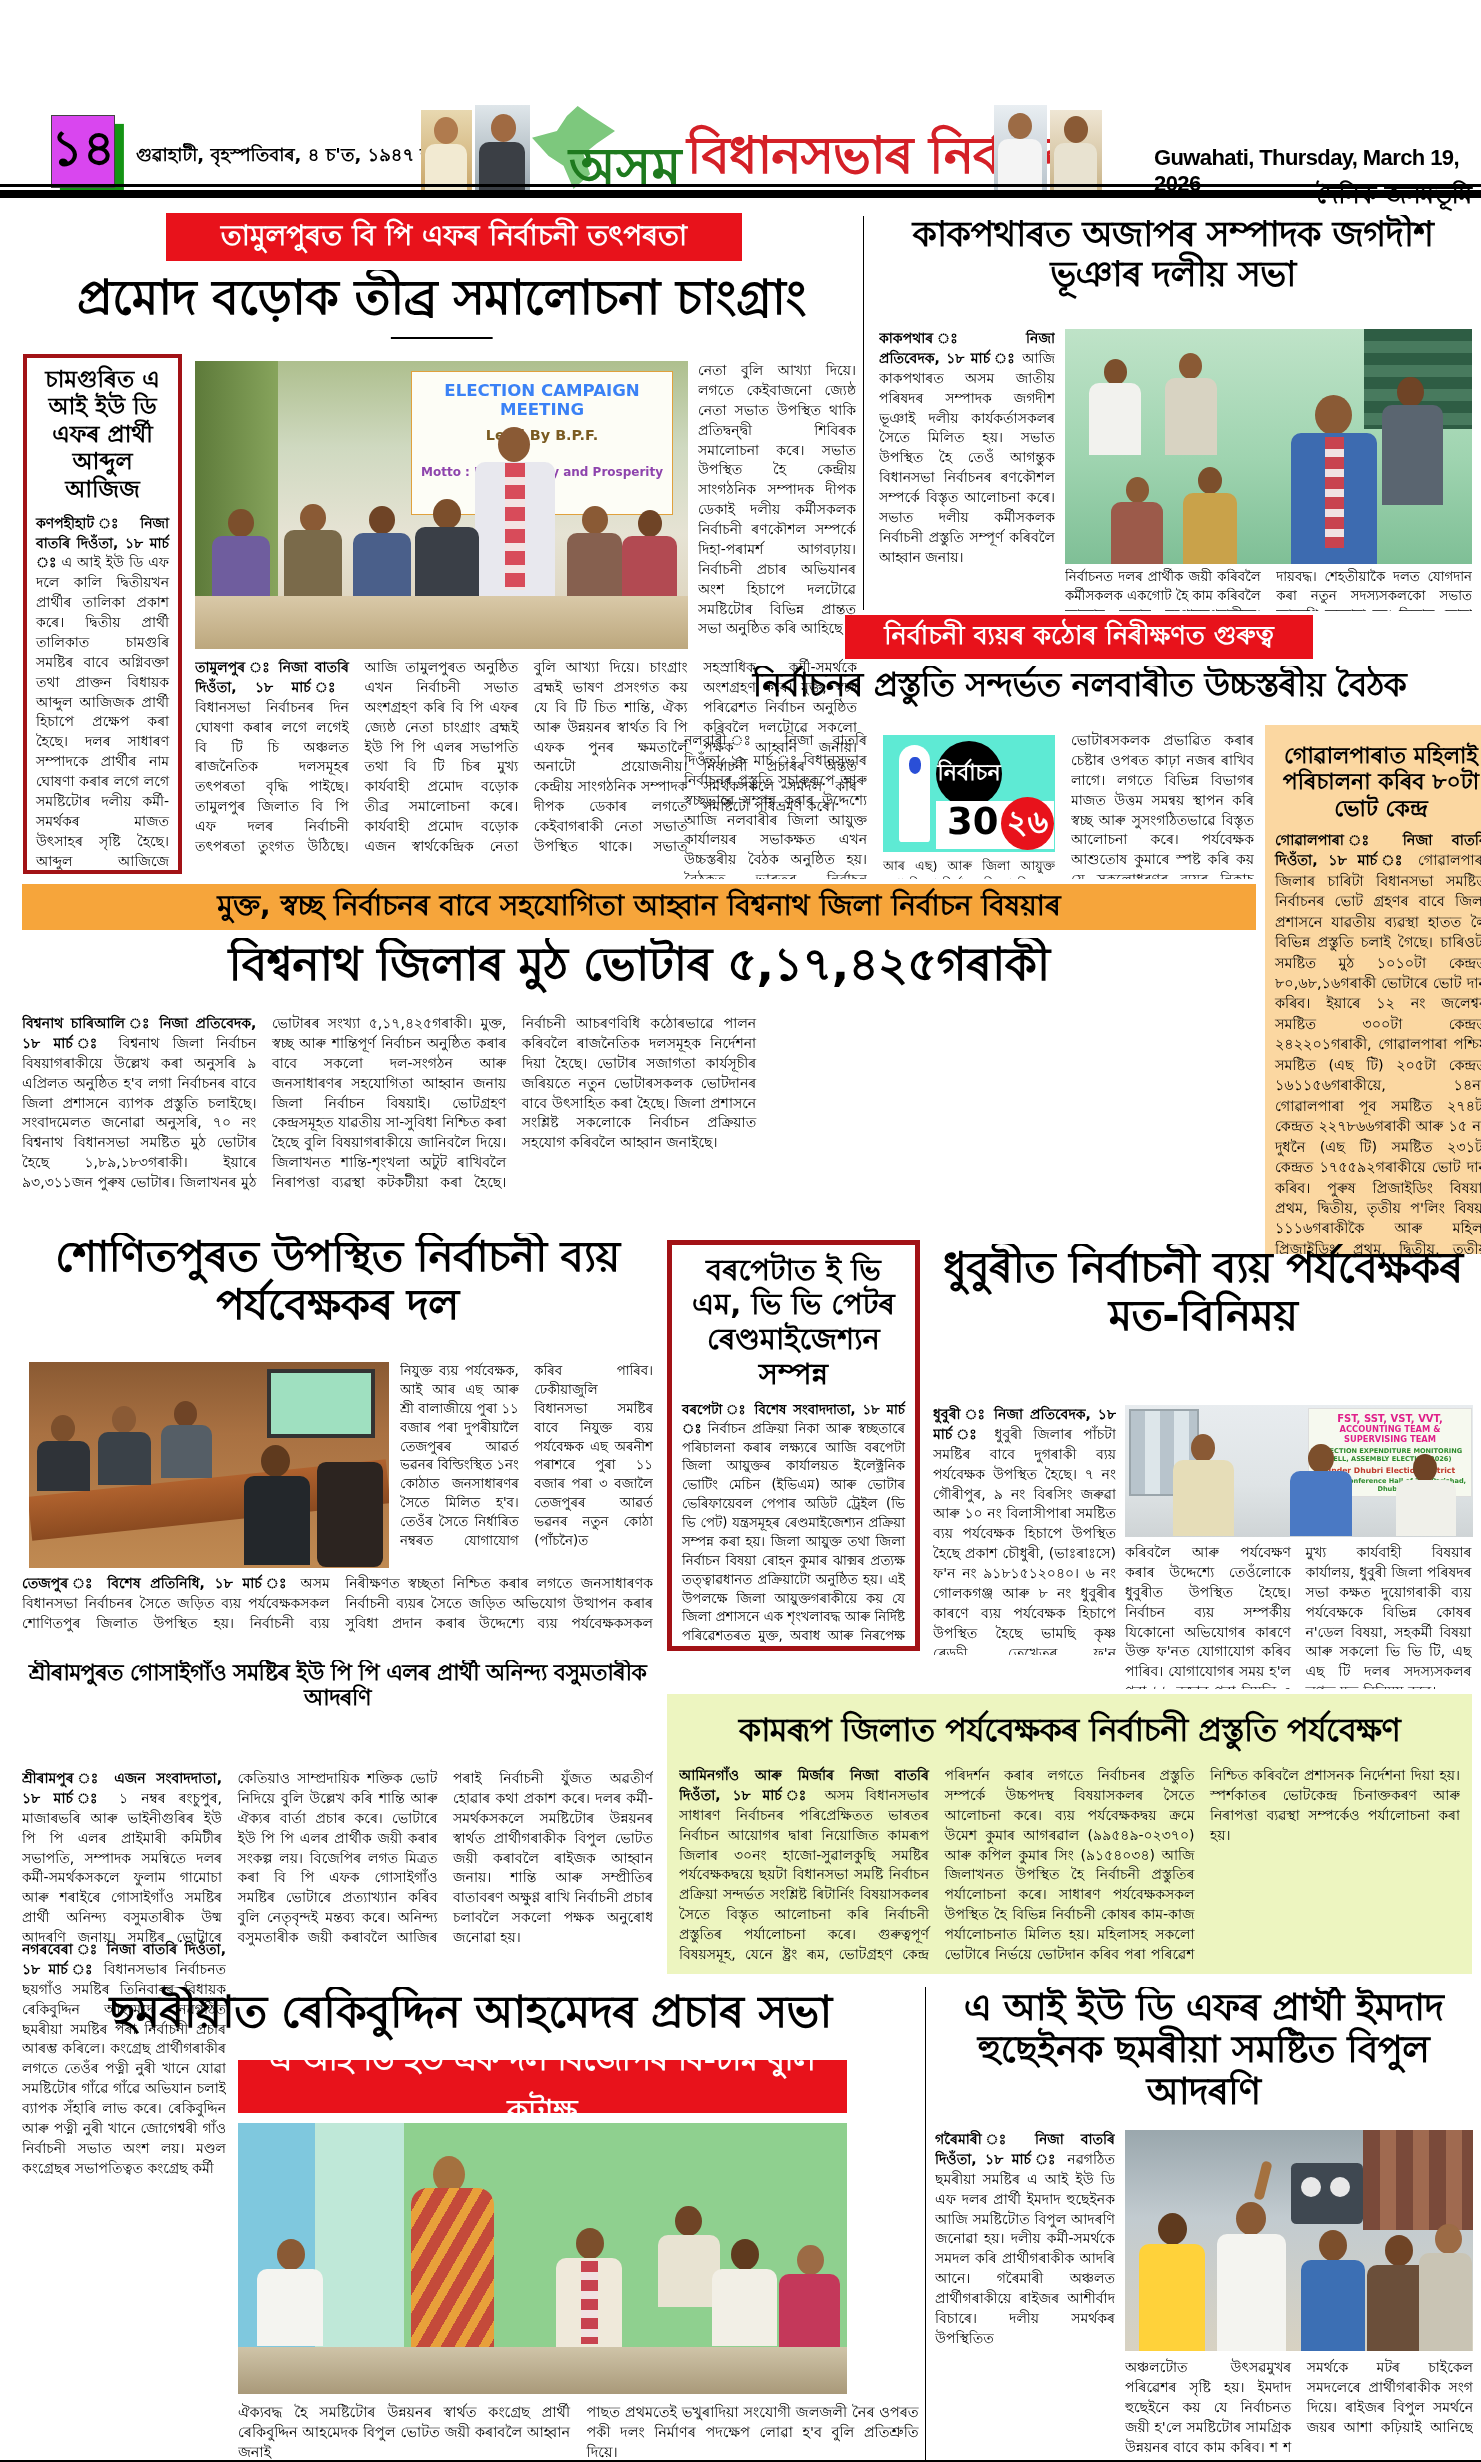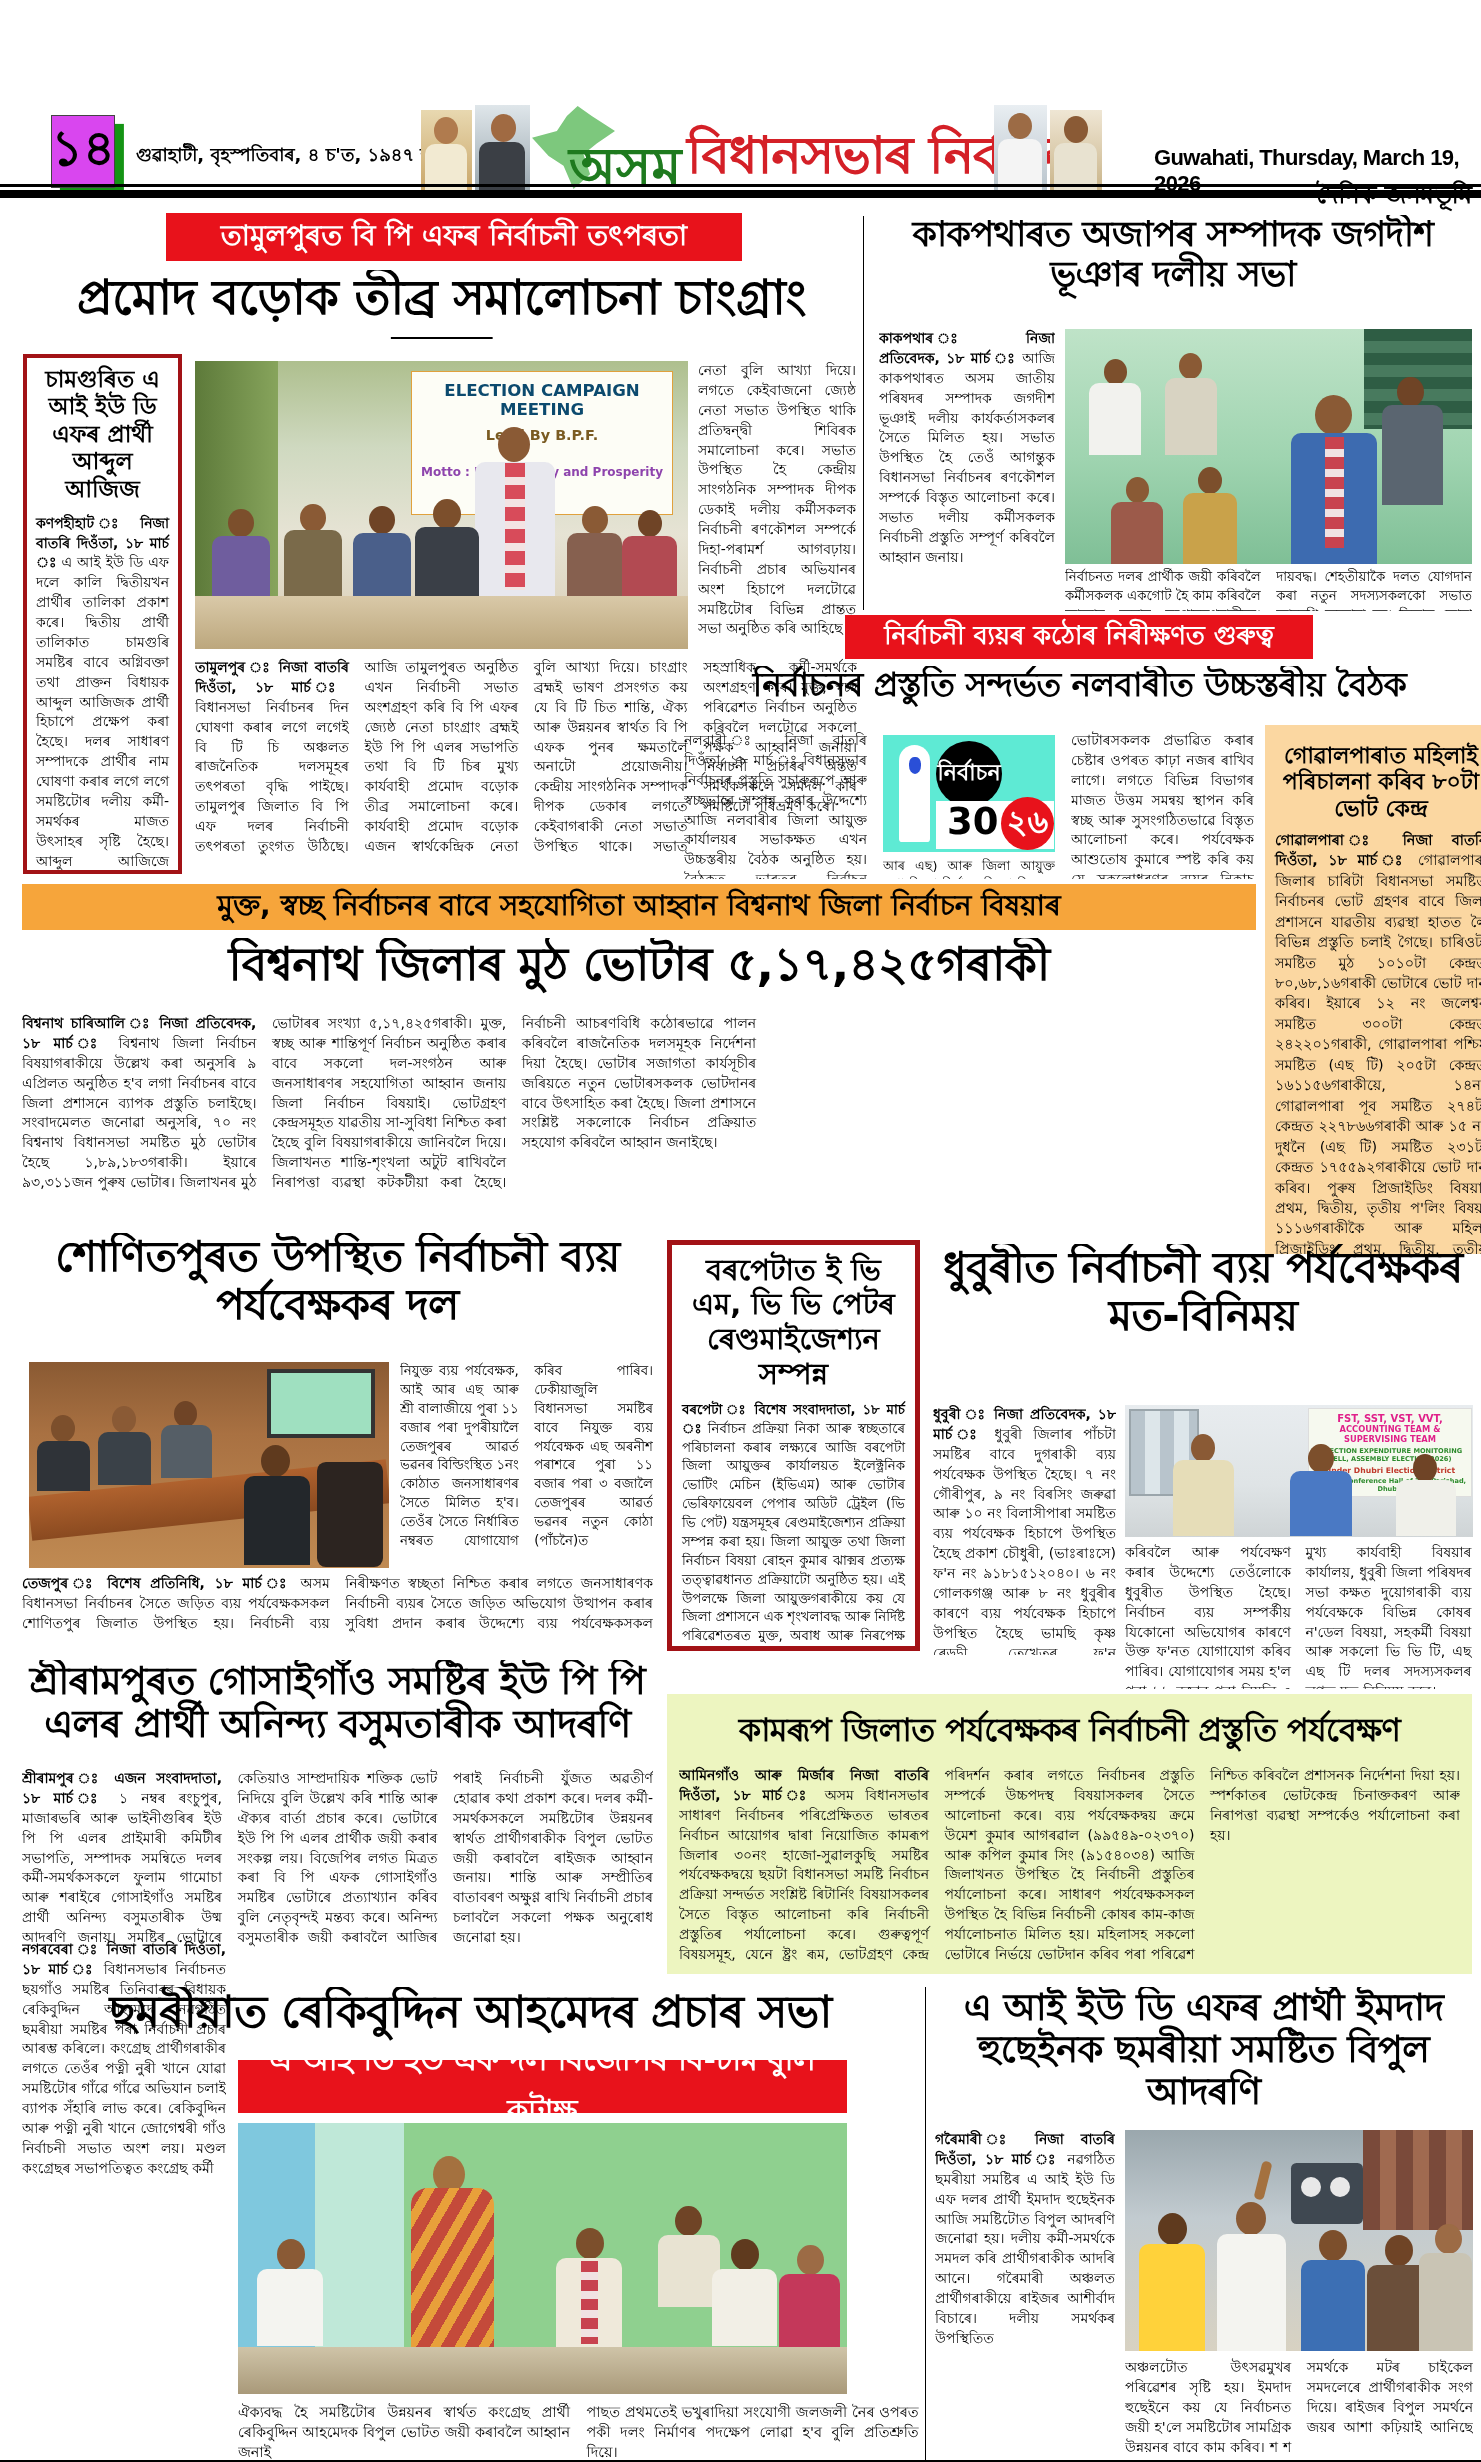--- a/index.html
+++ b/index.html
@@ -37,21 +37,21 @@
   #egraphic .yr-l{position:absolute;color:#000;font-weight:bold;}
   #egraphic .yr-r{position:absolute;background:#e8121b;border-radius:50%;color:#fff;display:flex;align-items:center;justify-content:center;font-weight:bold;}
   #egraphic .finger{position:absolute;background:#fff;border-radius:22px 22px 4.4px 4.4px;}
   #egraphic .ink{position:absolute;background:#2a4fd7;border-radius:50% 50% 60% 60%;}
   .boxed-maroon{border:4.4px solid #a21216;background:#fff;}
   .box-title{font-weight:bold;text-align:center;line-height:1.2;}
   .tanbox{background:#fbd7a1;}
   .yellowbox{background:#edf5c0;}
   .capt{font-size:14.4px;line-height:1.4;text-align:justify;}
   .banner-card{position:absolute;background:#fdfdf6;border:1.7px solid #e0a13c;text-align:center;color:#b5651d;overflow:hidden;}
-  .banner-card .l1{color:#0c4a6e;font-weight:bold;}
+  .banner-card .l1{color:#3b82f6;font-weight:bold;}
   .banner-card .l2{color:#7a5b22;font-weight:bold;}
   .banner-card .l3{color:#8e44ad;font-weight:bold;}
   .dh-banner{position:absolute;background:#f6f9ef;border:1.1px solid #ddd;text-align:center;overflow:hidden;}
   .dh-banner .p1{color:#e0218a;font-weight:bold;}
   .dh-banner .p2{color:#2e8b2e;font-weight:bold;}
   .dh-banner .p3{color:#c0392b;font-weight:bold;}
   #bottom-rule{position:absolute;left:0;width:1482px;height:2.2px;background:#000;}
 </style>
 </head>
 <body>
@@ -271,21 +271,21 @@
   <div class="head" style="left:288px;top:49px;width:24px;height:28px;background:#6f4426;"></div>
     <div class="torso" style="left:271px;top:75px;width:60px;height:56px;background:#f0f0ea;"></div>
 </div>
 <div class="abs clip" style="left:1125px;top:1543px;width:348px;height:146px;">
   <div style="display:flex;gap:14.4px;">
     <p class="bt" style="width:166px;">কৰিবলৈ আৰু পৰ্যবেক্ষণ কৰাৰ উদ্দেশ্যে তেওঁলোকে ধুবুৰীত উপস্থিত হৈছে। নিৰ্বাচন ব্যয় সম্পৰ্কীয় যিকোনো অভিযোগৰ কাৰণে উক্ত ফ'নত যোগাযোগ কৰিব পাৰিব। যোগাযোগৰ সময় হ'ল পুৰা ১১ বজাৰ পৰা বিয়লি ৩ বজালৈ। আজি</p>
     <p class="bt" style="width:166px;">মুখ্য কাৰ্যবাহী বিষয়াৰ কাৰ্যালয়, ধুবুৰী জিলা পৰিষদৰ সভা কক্ষত দুয়োগৰাকী ব্যয় পৰ্যবেক্ষকে বিভিন্ন কোষৰ ন'ডেল বিষয়া, সহকৰ্মী বিষয়া আৰু সকলো ভি ভি টি, এছ এছ টি দলৰ সদস্যসকলৰ লগত মত-বিনিময় কৰে।</p>
   </div>
 </div>
 
-<div class="abs hl clip" style="left:22px;top:1660px;width:631px;height:99px;font-size:38px;">শ্ৰীৰামপুৰত গোসাইগাঁও সমষ্টিৰ ইউ পি পি এলৰ প্ৰাৰ্থী অনিন্দ্য বসুমতাৰীক আদৰণি</div>
+<div class="abs hl clip" style="left:22px;top:1660px;width:631px;height:99px;font-size:22px;">শ্ৰীৰামপুৰত গোসাইগাঁও সমষ্টিৰ ইউ পি পি এলৰ প্ৰাৰ্থী অনিন্দ্য বসুমতাৰীক আদৰণি</div>
 <div class="abs clip" style="left:22px;top:1769px;width:631px;height:183px;">
   <p class="bt cols3" style="column-fill:auto;height:183px;">
     <strong>শ্ৰীৰামপুৰ ঃ এজন সংবাদদাতা, ১৮ মাৰ্চ ঃ</strong>
     <span>১ নম্বৰ ৰংচুপুৰ, মাজাৰভৰি আৰু ভাইনীগুৰিৰ ইউ পি পি এলৰ প্ৰাইমাৰী কমিটীৰ সভাপতি, সম্পাদক সমন্বিতে দলৰ কৰ্মী-সমৰ্থকসকলে ফুলাম গামোচা আৰু শৰাইৰে গোসাইগাঁও সমষ্টিৰ প্ৰাৰ্থী অনিন্দ্য বসুমতাৰীক উষ্ম আদৰণি জনায়। সমষ্টিৰ ভোটাৰে কেতিয়াও সাম্প্ৰদায়িক শক্তিক ভোট নিদিয়ে বুলি উল্লেখ কৰি শান্তি আৰু ঐক্যৰ বাৰ্তা প্ৰচাৰ কৰে। ভোটাৰে ইউ পি পি এলৰ প্ৰাৰ্থীক জয়ী কৰাৰ সংকল্প লয়। বিজেপিৰ লগত মিত্ৰত কৰা বি পি এফক গোসাইগাঁও সমষ্টিৰ ভোটাৰে প্ৰত্যাখ্যান কৰিব বুলি নেতৃবৃন্দই মন্তব্য কৰে। অনিন্দ্য বসুমতাৰীক জয়ী কৰাবলৈ আজিৰ পৰাই নিৰ্বাচনী যুঁজত অৱতীৰ্ণ হোৱাৰ কথা প্ৰকাশ কৰে। দলৰ কৰ্মী-সমৰ্থকসকলে সমষ্টিটোৰ উন্নয়নৰ স্বাৰ্থত প্ৰাৰ্থীগৰাকীক বিপুল ভোটত জয়ী কৰাবলৈ ৰাইজক আহ্বান জনায়। শান্তি আৰু সম্প্ৰীতিৰ বাতাবৰণ অক্ষুণ্ণ ৰাখি নিৰ্বাচনী প্ৰচাৰ চলাবলৈ সকলো পক্ষক অনুৰোধ জনোৱা হয়।</span>
   </p>
 </div>
 
 <div class="abs yellowbox clip" style="left:667px;top:1694px;width:805px;height:280px;padding:5.5px 12px;box-sizing:border-box;">
   <div class="hl" style="font-size:32px;height:61px;line-height:61px;white-space:nowrap;overflow:hidden;">কামৰূপ জিলাত পৰ্যবেক্ষকৰ নিৰ্বাচনী প্ৰস্তুতি পৰ্যবেক্ষণ</div>
   <div class="clip" style="height:199px;margin-top:5.5px;">

